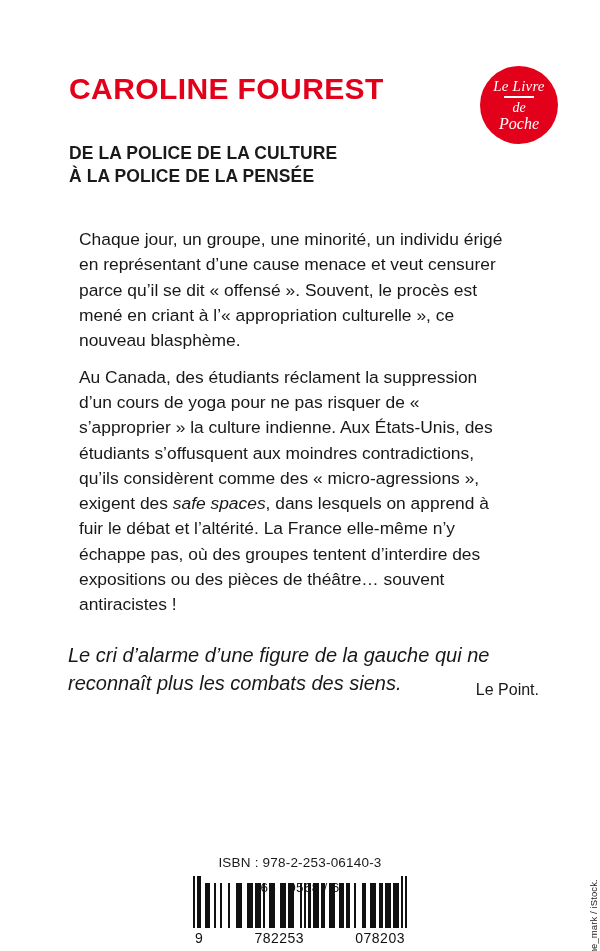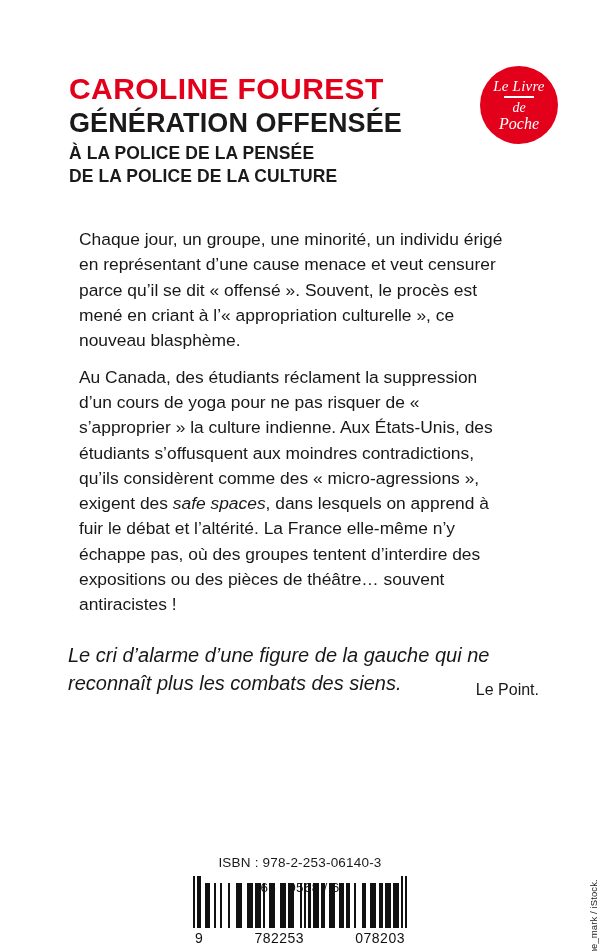--- a/index.html
+++ b/index.html
@@ -202,24 +202,23 @@
 <div class="page">
 
   <div class="logo">
     <span class="l1">Le Livre</span>
     <span class="bar"></span>
     <span class="l2">de</span>
     <span class="l3">Poche</span>
   </div>
 
   <div class="author">CAROLINE FOUREST</div>
-  <div class="title">GÉNÉRATION OFFENSÉE</div>
   <div class="subtitle">
+    <div>DE LA POLICE DE LA CULTURE</div>
     <div>À LA POLICE DE LA PENSÉE</div>
-    <div>DE LA POLICE DE LA CULTURE</div>
   </div>
 
   <div class="blurb">
     <p>Chaque jour, un groupe, une minorité, un individu érigé en représentant d’une cause menace et veut censurer parce qu’il se dit « offensé ». Souvent, le procès est mené en criant à l’« appropriation culturelle », ce nouveau blasphème.</p>
     <p><span>Au Canada, des étudiants réclament la suppression d’un cours de yoga pour ne pas risquer de « s’approprier » la culture indienne. Aux États-Unis, des étudiants s’offusquent aux moindres contradictions, qu’ils considèrent comme des « micro-agressions », exigent des </span><em>safe spaces</em><span>, dans lesquels on apprend à fuir le débat et l’altérité. La France elle-même n’y échappe pas, où des groupes tentent d’interdire des expositions ou des pièces de théâtre… souvent antiracistes !</span></p>
   </div>
 
   <div class="press-quote">Le cri d’alarme d’une figure de la gauche qui ne reconnaît plus les combats des siens.</div>
   <div class="press-source">Le Point.</div>
 

